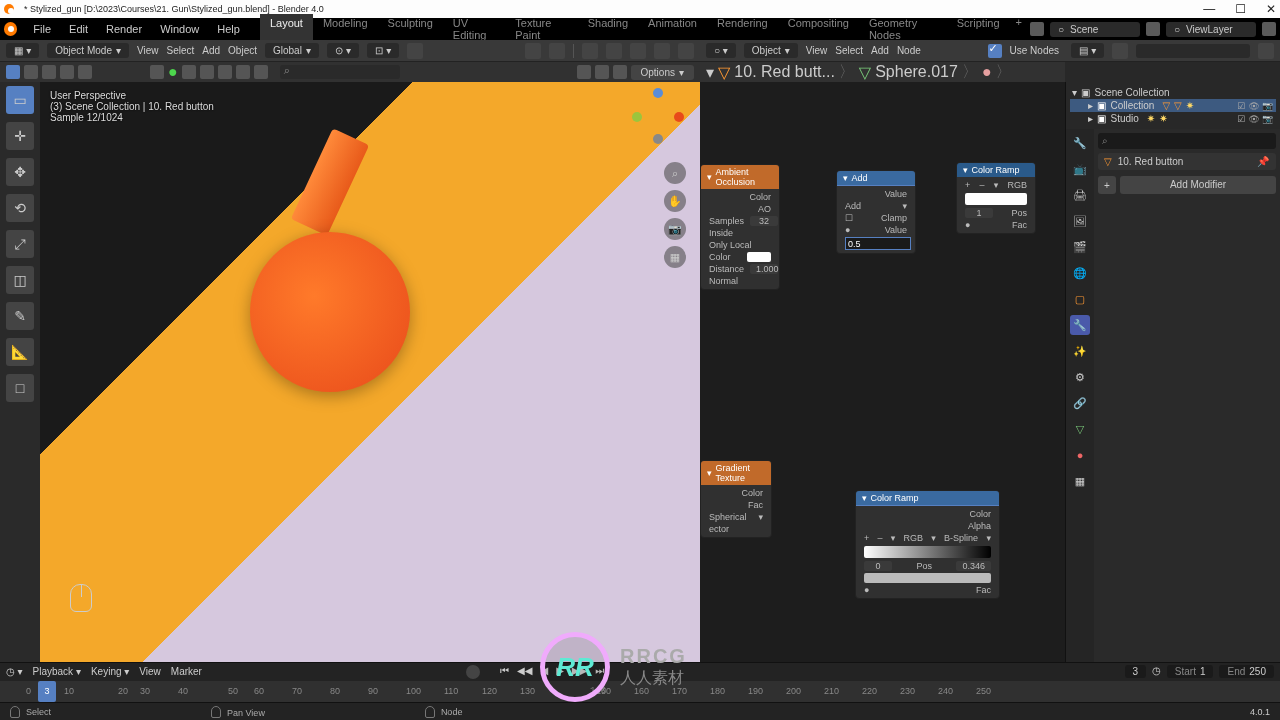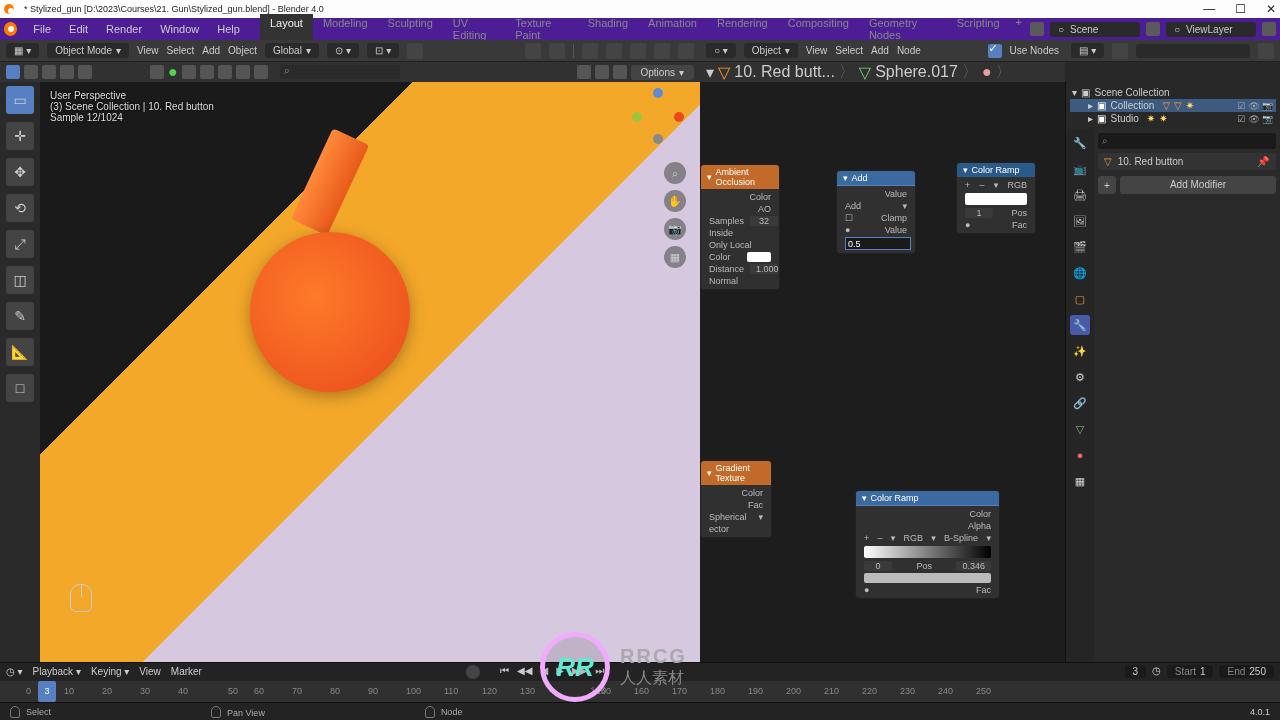--- a/index.html
+++ b/index.html
@@ -4,21 +4,21 @@
 <style>
 * { margin: 0; padding: 0; box-sizing: border-box; font-family: "Segoe UI", sans-serif; }
 body { width: 1280px; height: 720px; background: #393939; color: #ccc; overflow: hidden; position: relative; }
 
 
 .titlebar { height: 18px; background: #fdfdfd; color: #222; display: flex; align-items: center; font-size: 9px; padding: 0 4px; justify-content: space-between; }
 .titlebar .wincontrols { display: flex; gap: 20px; font-size: 12px; }
 .titlebar .wincontrols span { cursor: pointer; }
 
 
-.menubar { height: 22px; background: #4c1d95; display: flex; align-items: center; font-size: 11px; padding: 0 4px; gap: 2px; }
+.menubar { height: 22px; background: #000000; display: flex; align-items: center; font-size: 11px; padding: 0 4px; gap: 2px; }
 .blender-logo { width: 14px; height: 14px; background: #ff7a00; border-radius: 50%; margin-right: 6px; position: relative; }
 .blender-logo::after { content: ""; position: absolute; width: 6px; height: 6px; background: #fff; border-radius: 50%; top: 4px; left: 4px; }
 .menubar .menu-item { padding: 2px 8px; color: #ccc; cursor: pointer; }
 .menubar .tabs { display: flex; margin-left: 10px; }
 .menubar .tab { padding: 3px 10px; color: #888; font-size: 11px; cursor: pointer; }
 .menubar .tab.active { background: #333; color: #eee; }
 .menubar .plus-tab { padding: 2px 6px; color: #888; cursor: pointer; }
 .menubar .right { margin-left: auto; display: flex; align-items: center; gap: 6px; }
 .menubar .scene-field { background: #2a2a2a; border-radius: 3px; padding: 2px 8px; font-size: 10px; min-width: 90px; display: flex; align-items: center; gap: 6px; }
 .menubar .scene-field::before { content: "○"; font-size: 10px; }
@@ -528,21 +528,21 @@
         <span>250</span>
       </div>
     </div>
   </div>
   <div class="ruler">
     <div class="cur">
       <span>3</span>
     </div>
   <span class="tick" style="left: 26px;">0</span>
       <span class="tick" style="left: 64px;">10</span>
-      <span class="tick" style="left: 102px;">20</span>
+      <span class="tick" style="left: 118px;">20</span>
       <span class="tick" style="left: 140px;">30</span>
       <span class="tick" style="left: 178px;">40</span>
       <span class="tick" style="left: 228px;">50</span>
       <span class="tick" style="left: 254px;">60</span>
       <span class="tick" style="left: 292px;">70</span>
       <span class="tick" style="left: 330px;">80</span>
       <span class="tick" style="left: 368px;">90</span>
       <span class="tick" style="left: 406px;">100</span>
       <span class="tick" style="left: 444px;">110</span>
       <span class="tick" style="left: 482px;">120</span>

